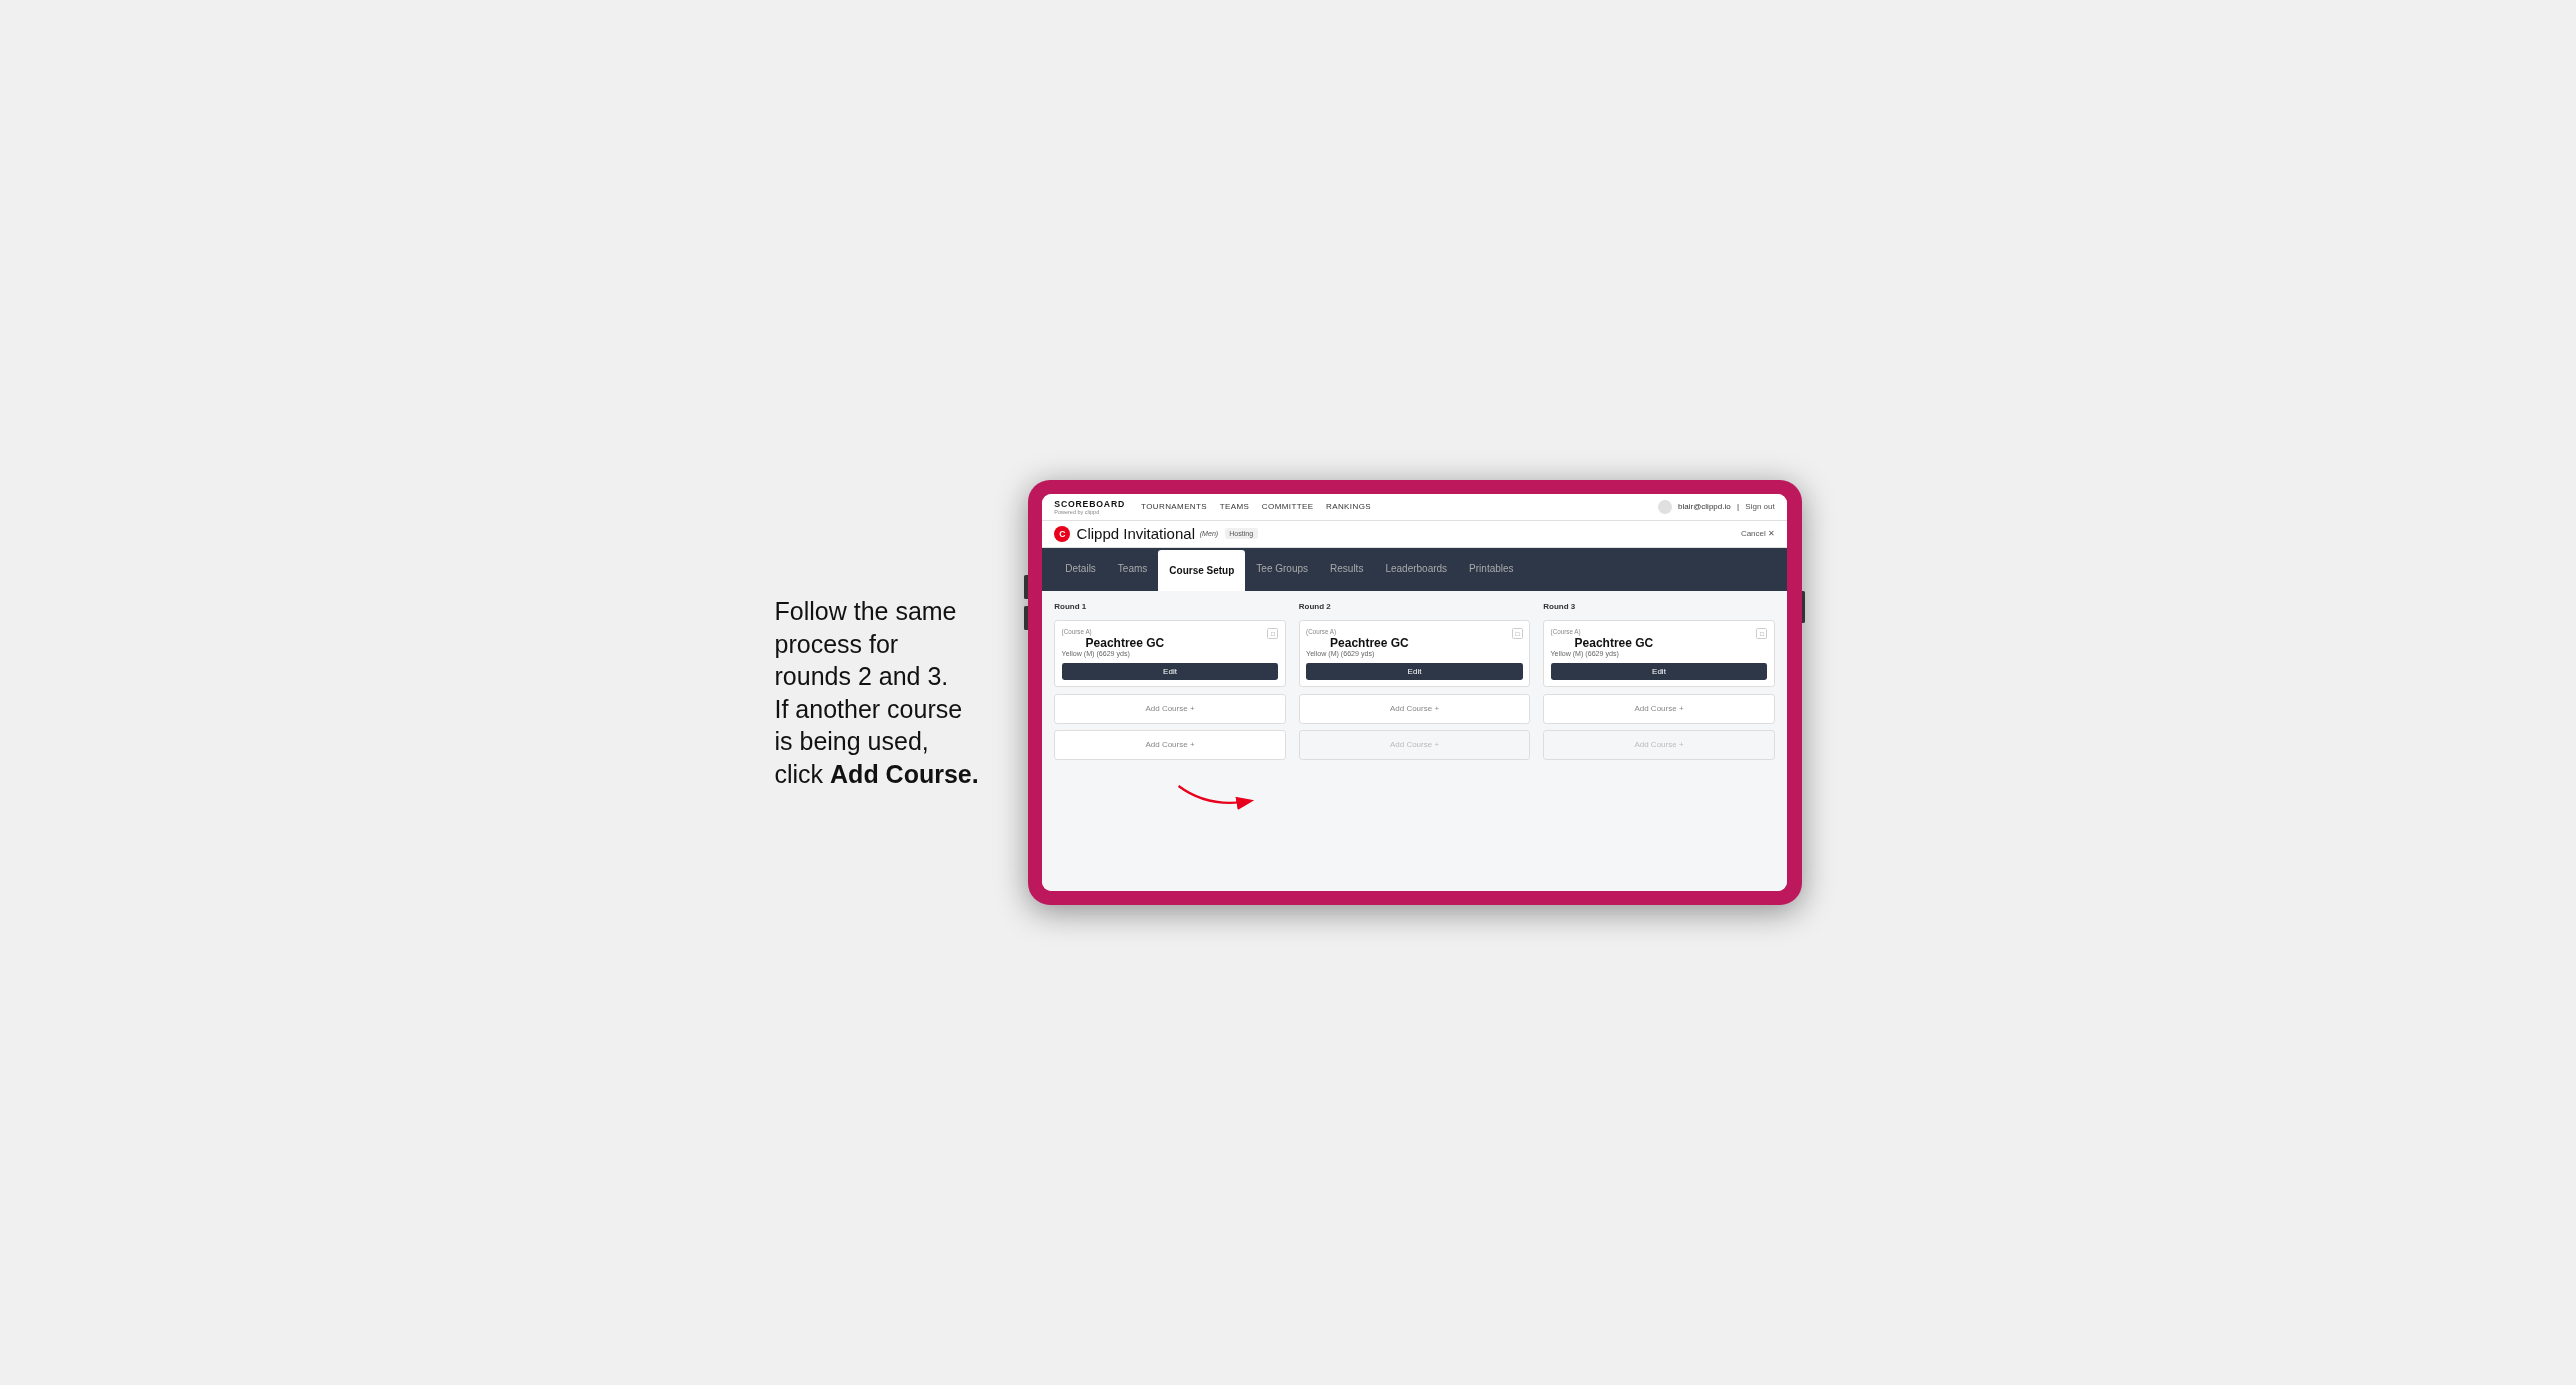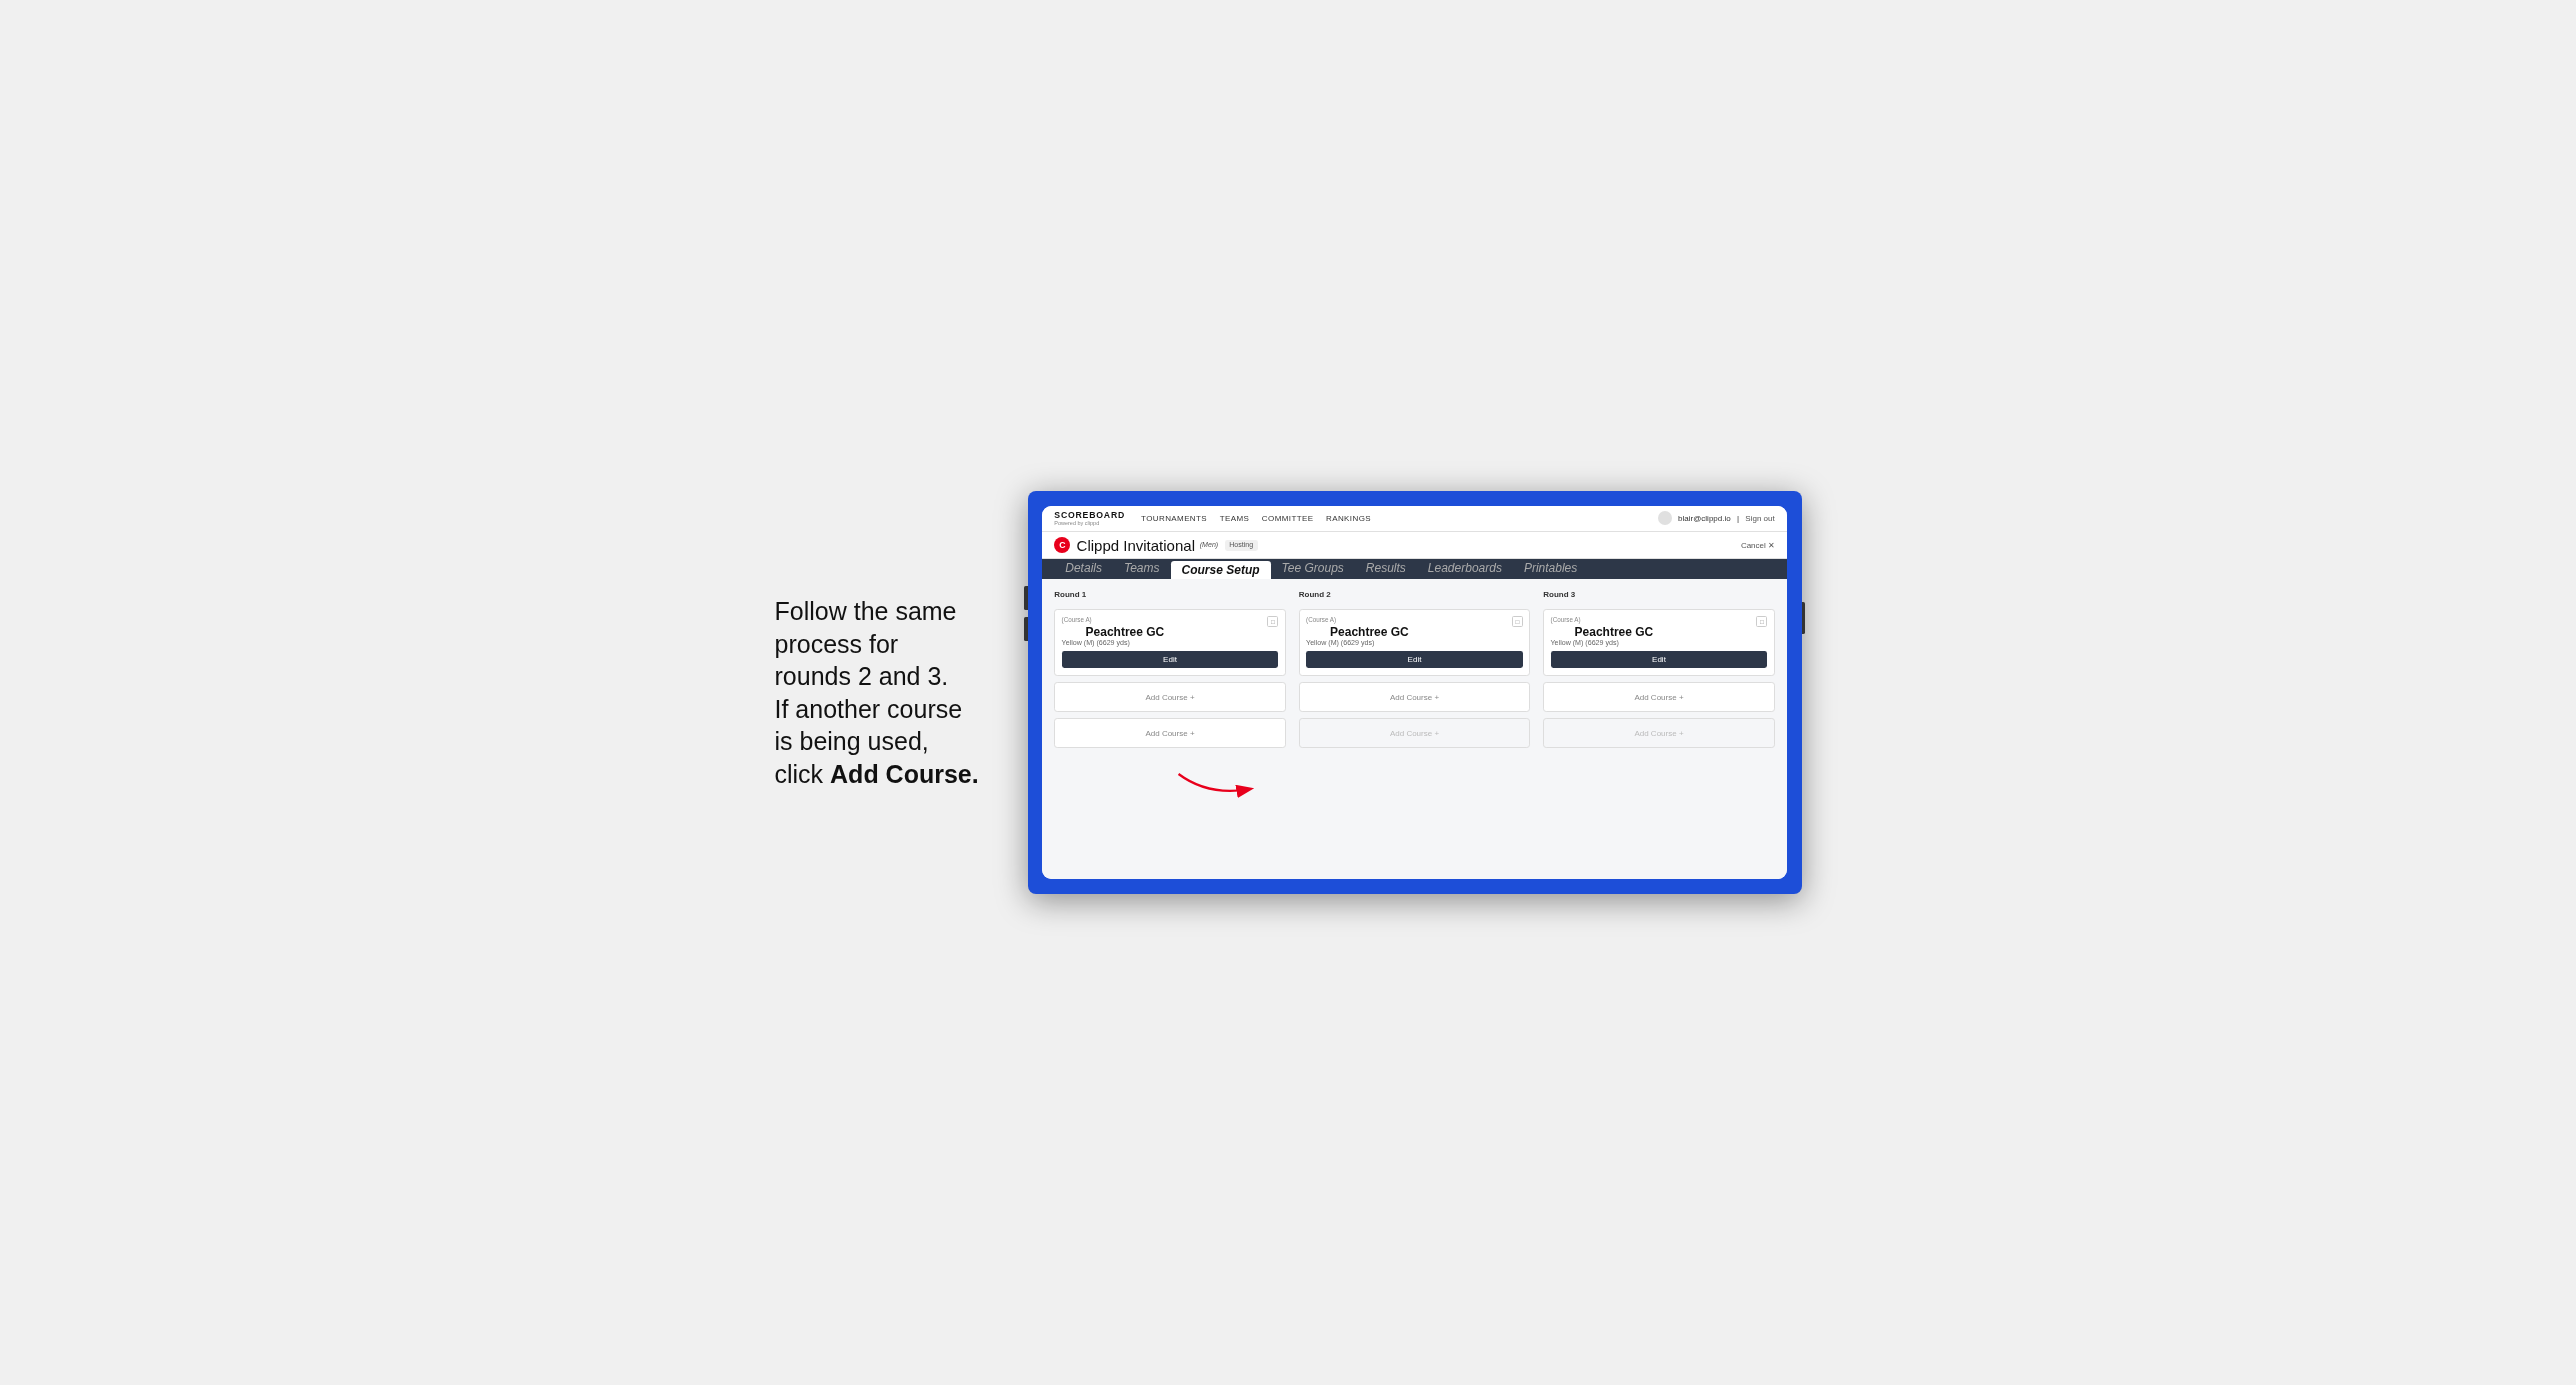--- a/index.html
+++ b/index.html
@@ -26,22 +26,22 @@
       font-size: 25px;
       line-height: 1.3;
       color: #111;
     }
     .instruction-text strong {
       font-weight: 900;
     }
 
     .tablet-frame {
       flex: 1;
-      background: #1d4ed8;
-      border-radius: 8px;
+      background: #be185d;
+      border-radius: 22px;
       padding: 14.2px;
       box-shadow: 0 6.3px 32px rgba(0,0,0,0.4);
       position: relative;
     }
 
     .tablet-screen {
       background: #fff;
       border-radius: 9.5px;
       overflow: hidden;
       position: relative;
@@ -151,25 +151,24 @@
       cursor: pointer;
     }
 
     
     .tab-bar {
       display: flex;
       background: #2d3748;
       padding: 0 12.6px;
     }
     .tab-item {
-      padding: 2px 11px;
-      font-size: 12px;
+      padding: 15px 11px;
+      font-size: 10px;
       color: #aaa;
       cursor: pointer;
-      font-style: italic;
     }
     .tab-item.active {
       background: #fff;
       color: #111;
       font-weight: 600;
       border-radius: 3.2px 3.2px 0 0;
       margin-top: 2px;
     }
 
     

